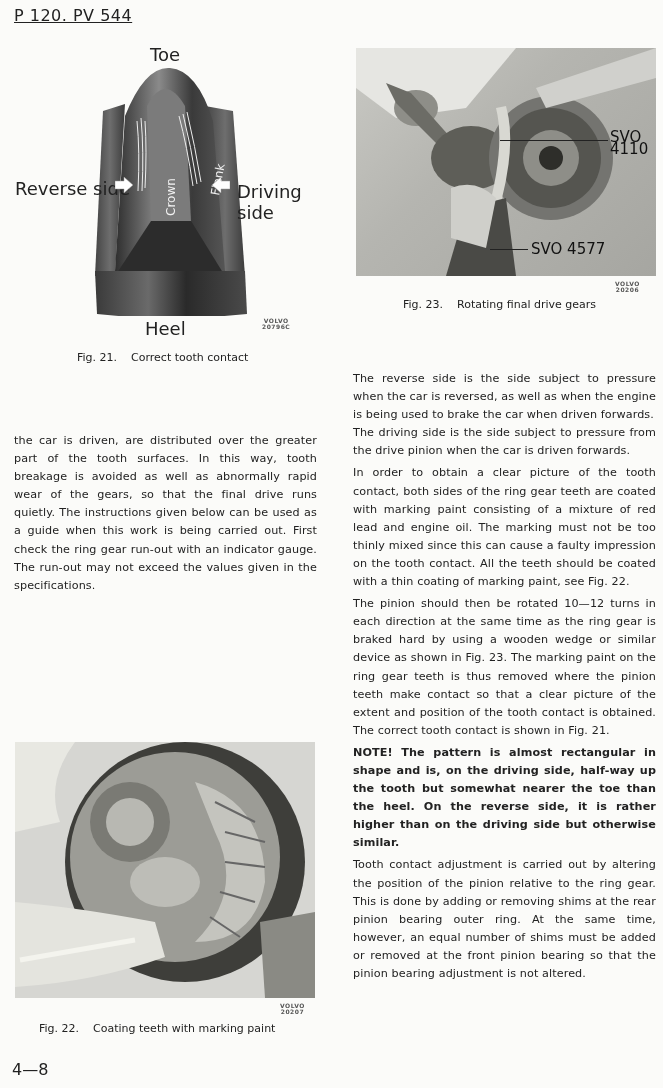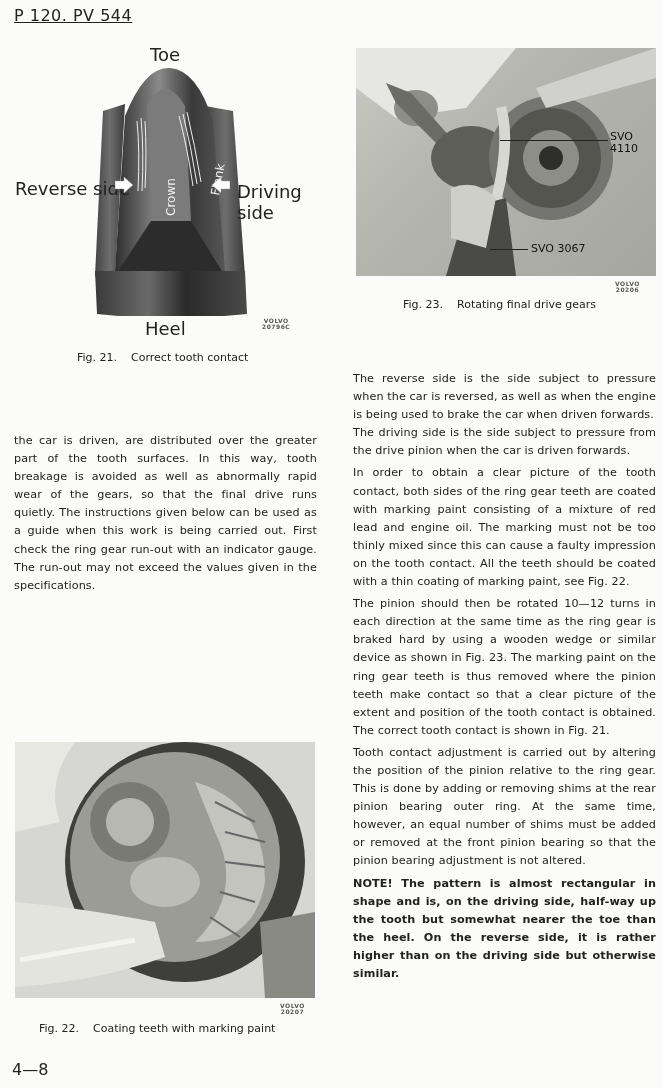--- a/index.html
+++ b/index.html
@@ -23,21 +23,21 @@
   }
   .text-block p { margin: 0; }
   .text-block p.gap { margin-top: 4px; }
   .text-block p.bold { font-weight: bold; }
 
   .photo {
     position: absolute; overflow: hidden;
     background: #9a9a94;
   }
   .callout-line { position: absolute; height: 1px; background: #222; }
-  .callout-text { position: absolute; font-size: 11px; color: #111; line-height: 12px; }
+  .callout-text { position: absolute; font-size: 15px; color: #111; line-height: 12px; }
 </style>
 </head>
 <body>
 
 <div class="abs header">P 120. PV 544</div>
 
 <div class="abs" style="left:0;top:40px;width:330px;height:330px;">
   <div class="abs fig-label" style="left:150px;top:4px;">Toe</div>
   <svg class="abs" style="left:85px;top:26px;" width="170" height="250" viewBox="0 0 170 250">
     <defs>
@@ -111,40 +111,40 @@
     <path d="M110 160 L150 150 L160 228 H90 Z" fill="#4a4a46"></path>
     <path d="M95 140 Q120 130 140 150 L130 200 L95 190 Z" fill="#cfcfca"></path>
   </svg>
 </div>
 <div class="callout-line" style="left:500px;top:140px;width:108px;"></div>
 <div class="callout-text" style="left:610px;top:131px;">
   <div>SVO</div>
   <div>4110</div>
 </div>
 <div class="callout-line" style="left:490px;top:249px;width:38px;"></div>
-<div class="callout-text" style="left:531px;top:243px;">SVO 3067</div>
+<div class="callout-text" style="left:531px;top:243px;">SVO 4577</div>
 <div class="abs stamp" style="left:615px;top:281px;">
   <div>VOLVO</div>
   <div>20206</div>
 </div>
 <div class="abs caption" style="left:403px;top:298px;text-align:center;">
   <span class="fignum">Fig. 23.</span><span>Rotating final drive gears</span>
 </div>
 
 <div class="abs text-block" style="left:14px;top:432px;width:303px;">
   <p>the car is driven, are distributed over the greater part of the tooth surfaces. In this way, tooth breakage is avoided as well as abnormally rapid wear of the gears, so that the final drive runs quietly. The instructions given below can be used as a guide when this work is being carried out. First check the ring gear run-out with an indicator gauge. The run-out may not exceed the values given in the specifications.</p>
 </div>
 
 <div class="abs text-block" style="left:353px;top:370px;width:303px;">
   <p>The reverse side is the side subject to pressure when the car is reversed, as well as when the engine is being used to brake the car when driven forwards.</p>
   <p>The driving side is the side subject to pressure from the drive pinion when the car is driven forwards.</p>
   <p class="gap">In order to obtain a clear picture of the tooth contact, both sides of the ring gear teeth are coated with marking paint consisting of a mixture of red lead and engine oil. The marking must not be too thinly mixed since this can cause a faulty impression on the tooth contact. All the teeth should be coated with a thin coating of marking paint, see Fig. 22.</p>
   <p class="gap">The pinion should then be rotated 10—12 turns in each direction at the same time as the ring gear is braked hard by using a wooden wedge or similar device as shown in Fig. 23. The marking paint on the ring gear teeth is thus removed where the pinion teeth make contact so that a clear picture of the extent and position of the tooth contact is obtained. The correct tooth contact is shown in Fig. 21.</p>
+  <p class="gap bold">NOTE! The pattern is almost rectangular in shape and is, on the driving side, half-way up the tooth but somewhat nearer the toe than the heel. On the reverse side, it is rather higher than on the driving side but otherwise similar.</p>
   <p class="gap">Tooth contact adjustment is carried out by altering the position of the pinion relative to the ring gear. This is done by adding or removing shims at the rear pinion bearing outer ring. At the same time, however, an equal number of shims must be added or removed at the front pinion bearing so that the pinion bearing adjustment is not altered.</p>
-  <p class="gap bold">NOTE! The pattern is almost rectangular in shape and is, on the driving side, half-way up the tooth but somewhat nearer the toe than the heel. On the reverse side, it is rather higher than on the driving side but otherwise similar.</p>
 </div>
 
 <div class="photo" style="left:15px;top:742px;width:300px;height:256px;background:#d6d6d2;">
   <svg width="300" height="256" viewBox="0 0 300 256">
     <circle cx="170" cy="120" r="120" fill="#3e3e3a"></circle>
     <circle cx="160" cy="115" r="105" fill="#9c9c96"></circle>
     <circle cx="115" cy="80" r="40" fill="#7a7a74"></circle>
     <circle cx="115" cy="80" r="24" fill="#b8b8b2"></circle>
     <path d="M180 40 Q250 60 250 140 Q240 200 180 200 Q230 150 200 90 Z" fill="#c4c4be"></path>
     <g stroke="#666" stroke-width="2">

